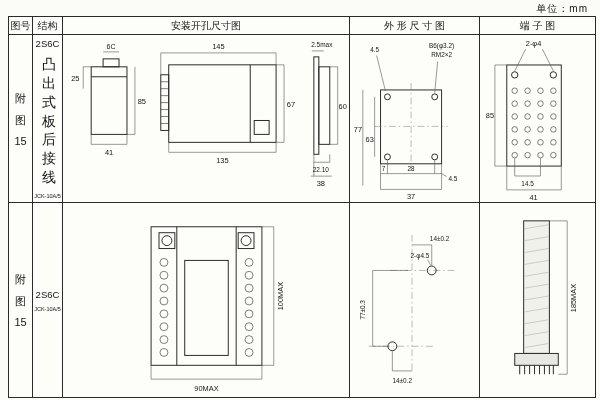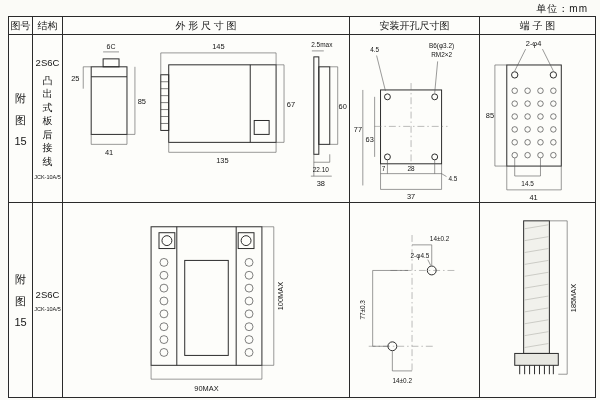--- a/index.html
+++ b/index.html
@@ -6,41 +6,41 @@
   body{width:600px;height:400px;position:relative;background:#fbfbf7;font-family:"Liberation Sans",sans-serif;color:#151515;overflow:hidden;}
   .unit{position:absolute;top:2px;right:12px;font-size:10px;letter-spacing:1px;}
   .tbl{position:absolute;left:8px;top:16px;width:586px;height:380px;border:1.2px solid #2a2a2a;display:grid;grid-template-columns:24px 30px 287px 130px 1fr;grid-template-rows:18px 168px 1fr;background:#fdfdfa;}
   .cell{border-right:1px solid #2a2a2a;border-bottom:1px solid #2a2a2a;position:relative;display:flex;align-items:center;justify-content:center;overflow:hidden;}
   .nr{border-right:none;}
   .nb{border-bottom:none;}
   .hdr{font-size:10px;white-space:nowrap;}
   .figcol{flex-direction:column;gap:7px;font-size:11px;}
   .structcol{flex-direction:column;gap:6px;padding:6px 0;}
   .model{font-size:9.5px;}
-  .vtext{width:11px;word-break:break-all;line-height:1.35;font-size:10px;text-align:center;}
+  .vtext{width:11px;word-break:break-all;line-height:1.35;font-size:14px;text-align:right;}
   .code{font-size:5.5px;white-space:nowrap;}
   svg{display:block;}
   svg text{fill:#151515;}
   .shape{fill:none;stroke:#2a2a2a;stroke-width:1;}
   .thin{fill:none;stroke:#2a2a2a;stroke-width:0.6;}
   .dim{stroke:#555;stroke-width:0.6;fill:none;}
   .dash{stroke:#777;stroke-width:0.5;stroke-dasharray:7 3 1.5 3;fill:none;}
   .hatch{stroke:#9a9a94;stroke-width:0.45;} .t7{font-size:7px;} .t65{font-size:6.5px;} .t75{font-size:7.5px;}
 </style>
 </head>
 <body>
 
 <div class="unit">单位：mm</div>
 
 <div class="tbl">
 
   <div class="cell hdr">图号</div>
   <div class="cell hdr">结构</div>
+  <div class="cell hdr">安装开孔尺寸图</div>
   <div class="cell hdr">外 形 尺 寸 图</div>
-  <div class="cell hdr">安装开孔尺寸图</div>
   <div class="cell hdr nr">端 子 图</div>
 
   <div class="cell figcol">
     <span>附</span>
     <span>图</span>
     <span>15</span>
   </div>
 
   <div class="cell structcol">
     <span class="model">2S6C</span>

